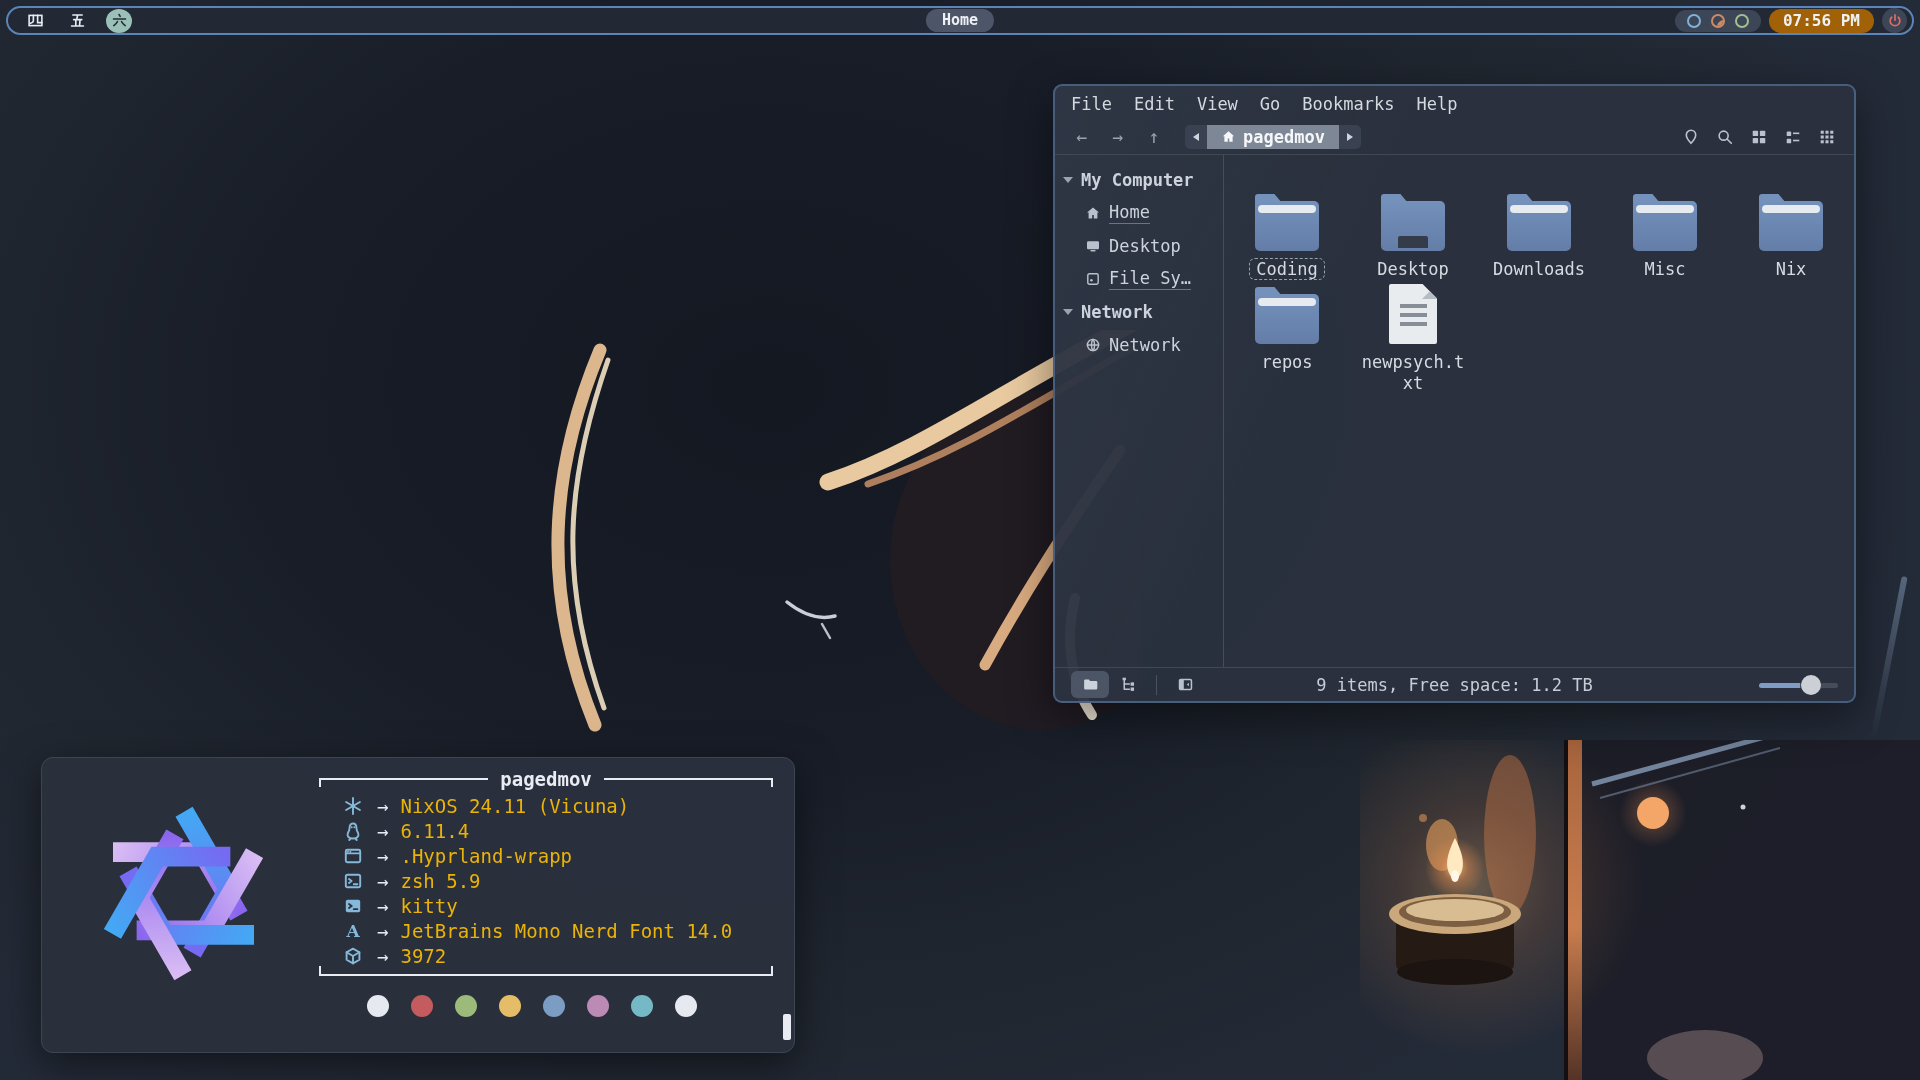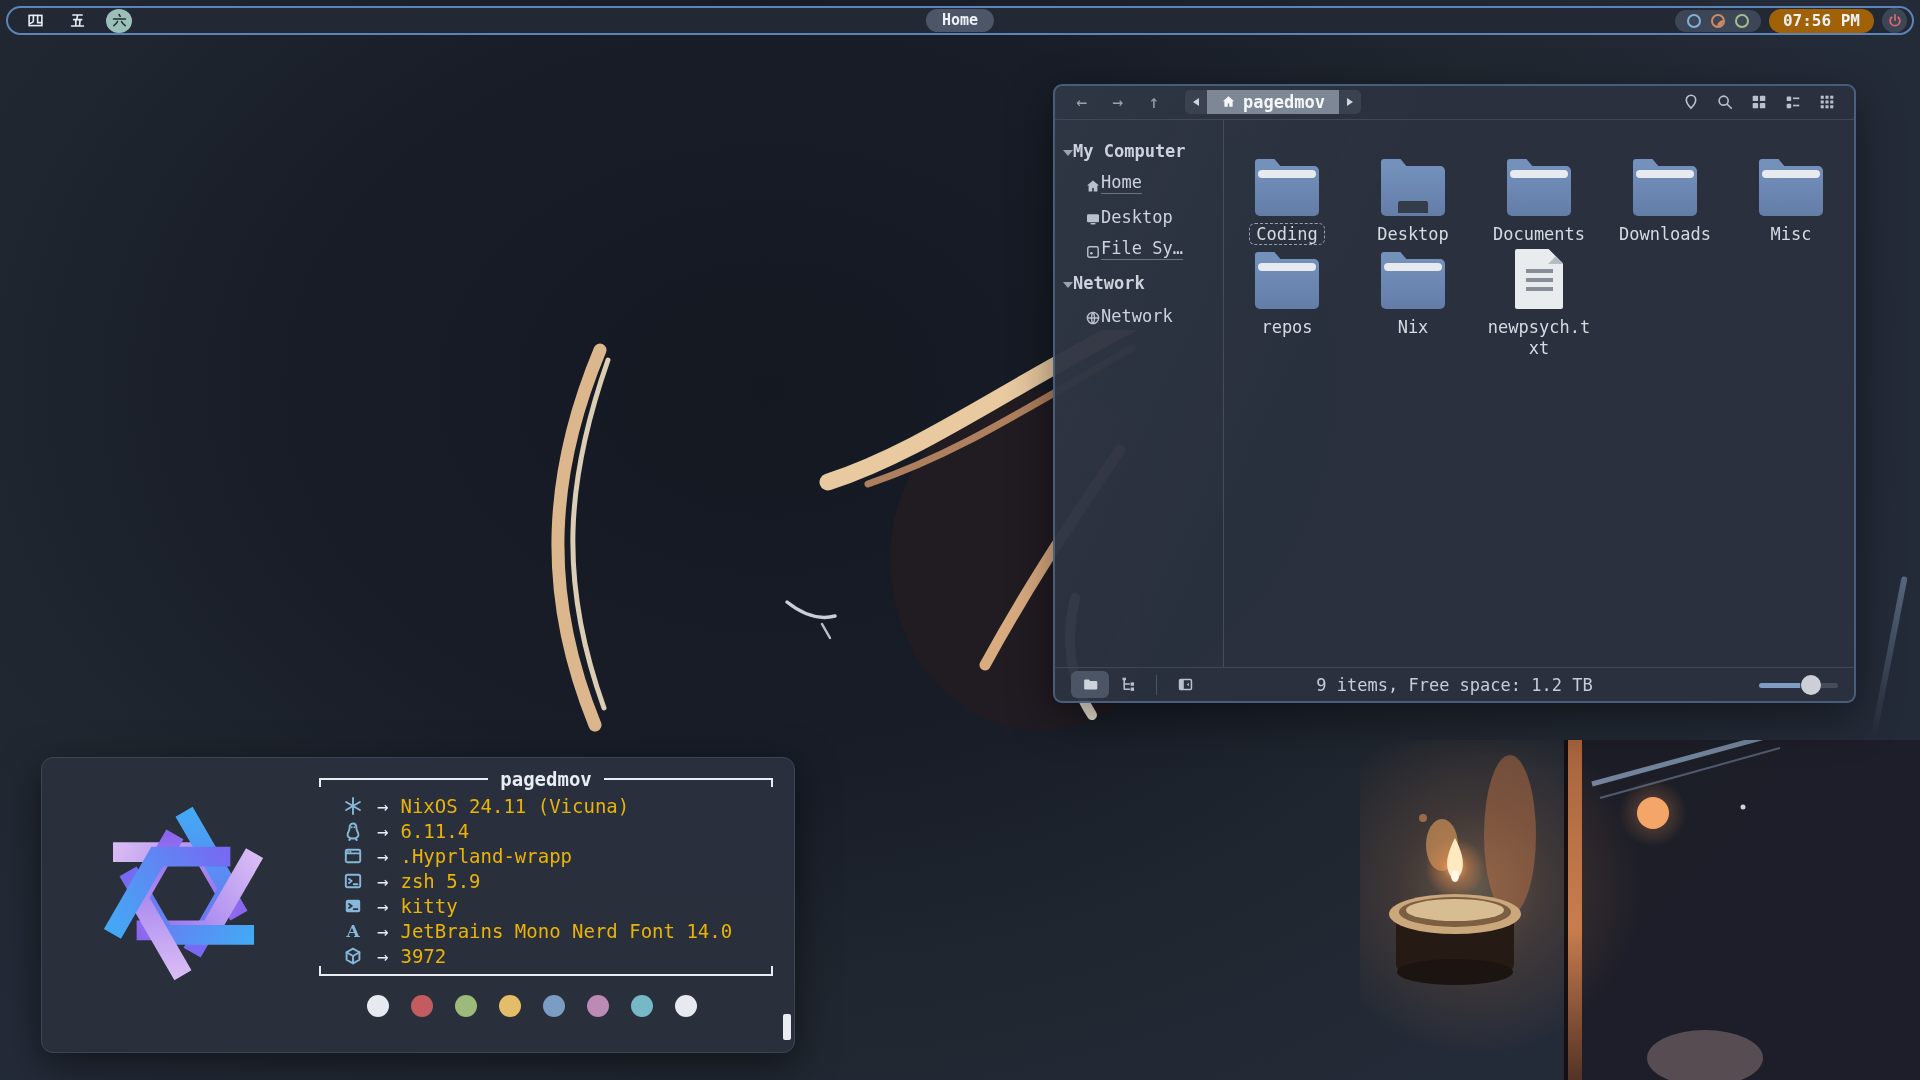--- a/index.html
+++ b/index.html
@@ -54,21 +54,21 @@
   .tri { width:0; height:0; border:4px solid transparent; }
   .tri.left { border-right:6px solid #cfd5dd; border-left:0; }
   .tri.right { border-left:6px solid #cfd5dd; border-right:0; }
   .crumb-path { background:#7d8796; height:100%; display:flex; align-items:center; gap:7px;
     padding:0 14px; color:#f5f7f9; font-weight:bold; font-size:17px; }
   .fm-tool-icons { margin-left:auto; display:flex; gap:16px; align-items:center; }
   .fm-tool-icons svg { width:18px; height:18px; }
 
   .fm-body { flex:1; display:flex; border-top:1px solid #404856; min-height:0; }
   .fm-side { width:170px; border-right:1px solid #454d5c; padding-top:8px; font-size:17px; color:#ccd3dc; overflow:hidden; }
-  .side-row { height:33px; display:flex; align-items:flex-end; padding-left:8px; white-space:nowrap; }
+  .side-row { height:33px; display:flex; align-items:center; gap:8px; padding-left:8px; white-space:nowrap; }
   .side-row.header { font-weight:bold; }
   .side-row.child { padding-left:30px; }
   .tri-down { width:0; height:0; border:5px solid transparent; border-top:6px solid #9aa3b1; margin-top:5px; }
   .side-row svg { width:16px; height:16px; flex:none; }
   .side-label.u { border-bottom:1px solid #6a7486; padding-bottom:1px; }
 
   .fm-main { flex:1; padding-top:32px; }
   .grid { display:grid; grid-template-columns:repeat(5,126px); }
   .cell { display:flex; flex-direction:column; align-items:center; }
   .icon-wrap { height:72px; display:flex; align-items:flex-end; justify-content:center; padding-bottom:8px; }
@@ -219,20 +219,28 @@
         <g fill="none" stroke="#d96a66" stroke-width="2.2" stroke-linecap="round">
             <path d="M10 2.5v6.5"></path>
             <path d="M5.9 5.3a6.1 6.1 0 1 0 8.2 0"></path>
           </g>
       </svg>
     </div>
   </div>
 </div>
 
 <div class="fm">
+  <div class="fm-menubar">
+    <span>File</span>
+    <span>Edit</span>
+    <span>View</span>
+    <span>Go</span>
+    <span>Bookmarks</span>
+    <span>Help</span>
+  </div>
 
   <div class="fm-toolbar">
     <div class="nav-arrows">
       <span>←</span>
       <span>→</span>
       <span>↑</span>
     </div>
     <div class="crumb">
       <div class="crumb-btn">
           <span class="tri left"></span>
@@ -340,45 +348,39 @@
               <div class="folder">
                 <div class="tray"></div>
               </div>
             </div>
           <span class="label">Desktop</span>
         </div>
         <div class="cell">
           <div class="icon-wrap">
               <div class="folder banded"></div>
             </div>
-          <span class="label">Documents</span>
+          <span class="label">Downloads</span>
         </div>
         <div class="cell">
           <div class="icon-wrap">
               <div class="folder banded"></div>
             </div>
-          <span class="label">Downloads</span>
+          <span class="label">Misc</span>
         </div>
         <div class="cell">
           <div class="icon-wrap">
               <div class="folder banded"></div>
             </div>
-          <span class="label">Misc</span>
+          <span class="label">Nix</span>
         </div>
         <div class="cell">
           <div class="icon-wrap">
               <div class="folder banded"></div>
             </div>
           <span class="label">repos</span>
-        </div>
-        <div class="cell">
-          <div class="icon-wrap">
-              <div class="folder banded"></div>
-            </div>
-          <span class="label">Nix</span>
         </div>
         <div class="cell">
           <div class="icon-wrap">
               <div class="page">
                 <div class="fold"></div>
                 <div class="tlines"></div>
               </div>
             </div>
           <span class="label">newpsych.txt</span>
         </div>

